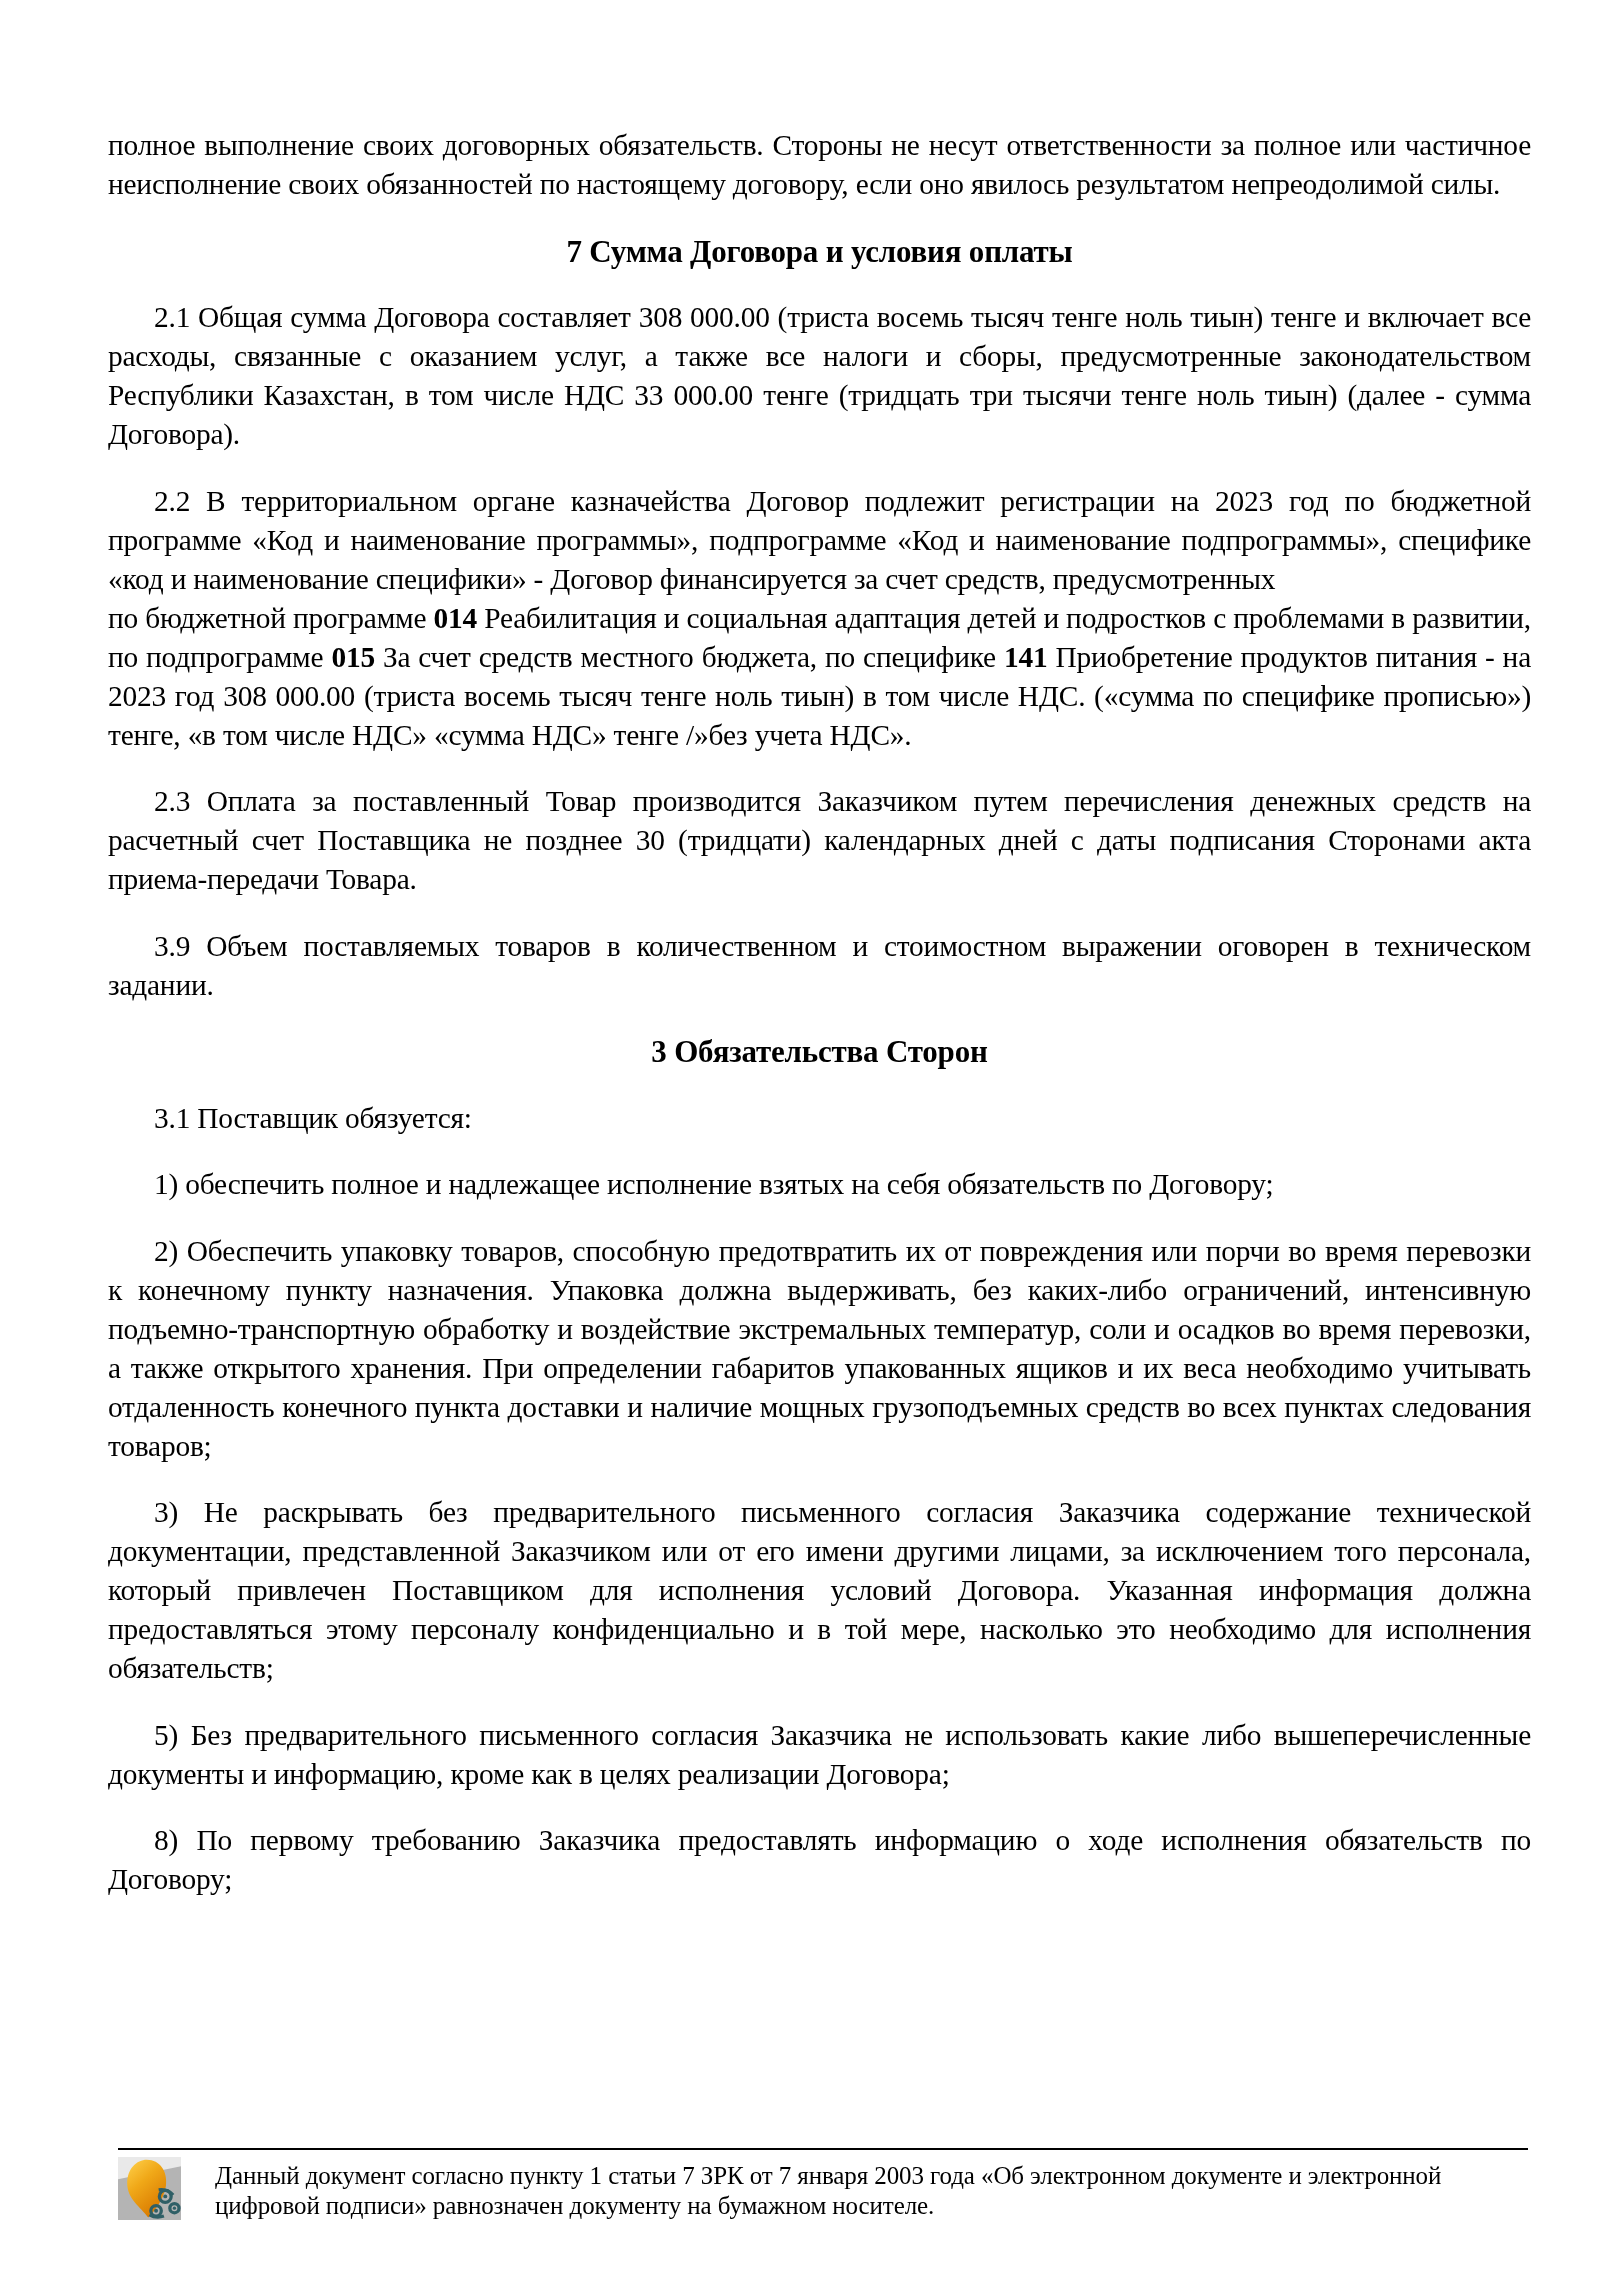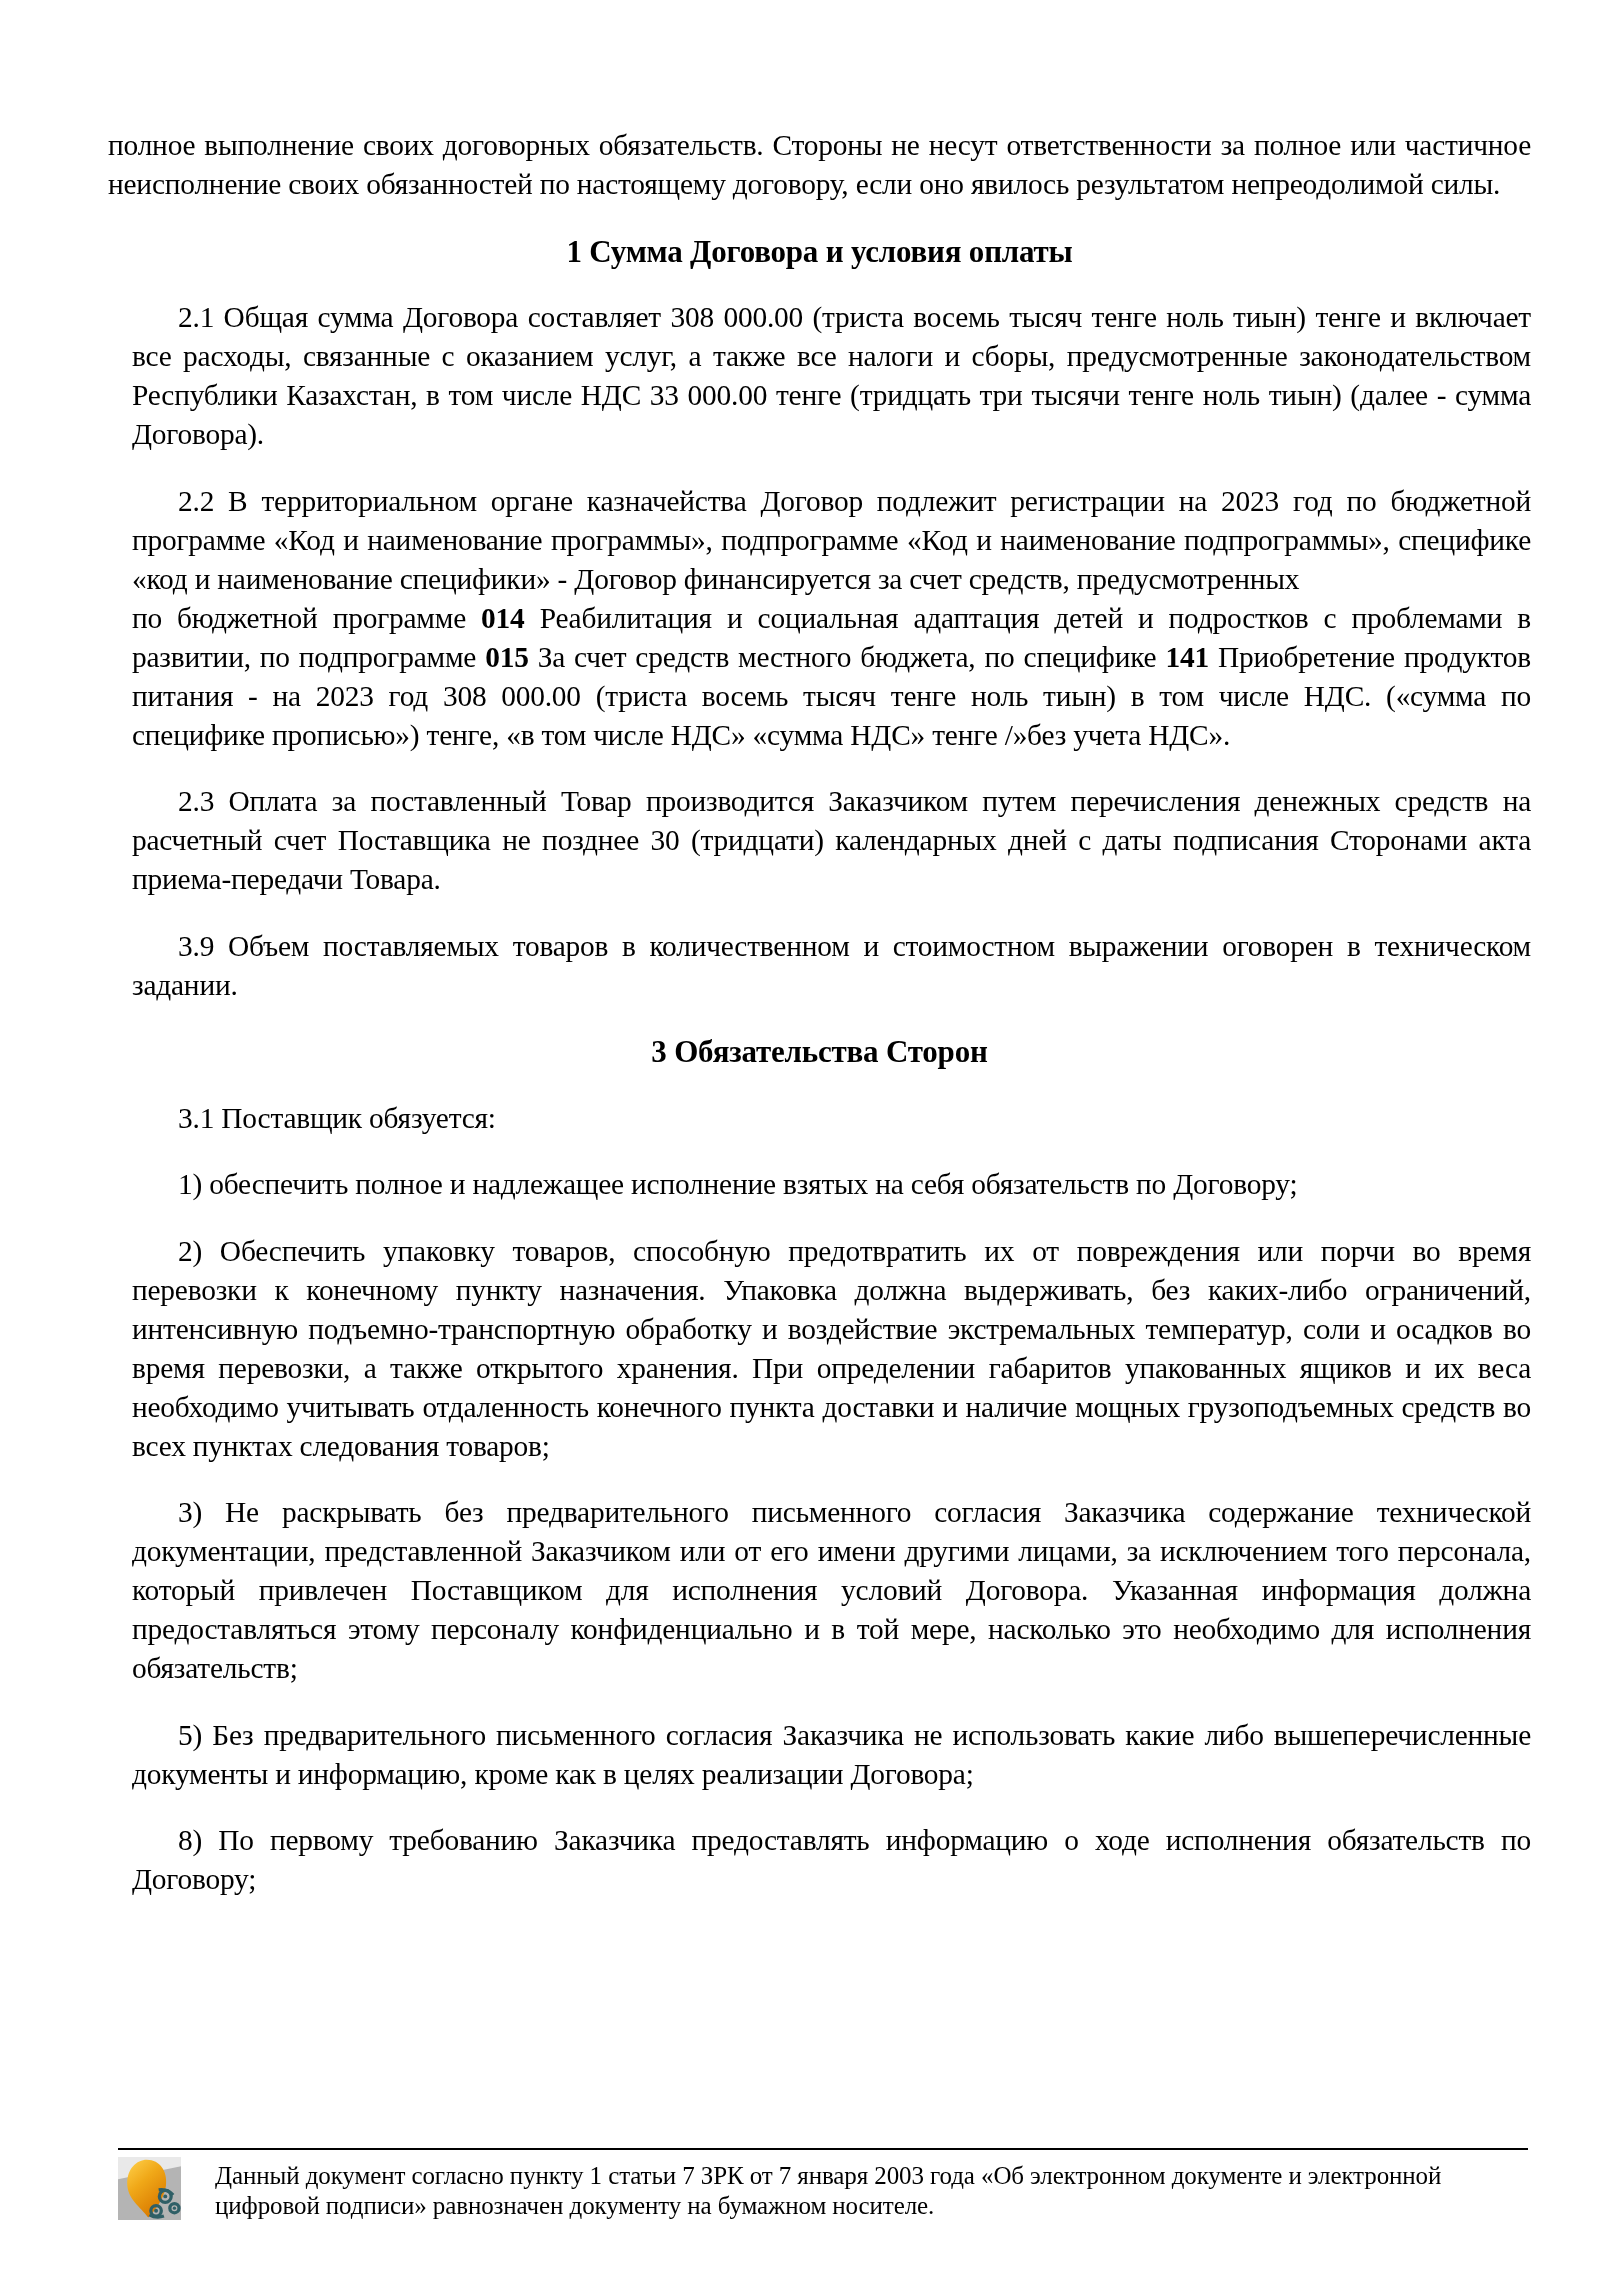--- a/index.html
+++ b/index.html
@@ -12,21 +12,21 @@
   }
   .page{position:absolute;inset:0;background:#ffffff;padding-left:20px;}
   .content{
     position:absolute;
     left:108px;top:126px;width:1423px;
     font-size:29.4px;line-height:39px;
     letter-spacing:-0.2px;
     text-align:justify;
   }
   .para{margin:0 0 27.5px 0;}
-  .para.indent{text-indent:46px;margin-left:24px;}
+  .para.indent{text-indent:46px;}
   .heading{
     font-size:31px;font-weight:bold;
     text-align:center;text-indent:0;
     margin:27.5px 0 27.5px 0;line-height:39px;
   }
   .footnote-rule{
     position:absolute;left:118px;top:2148px;
     width:1410px;height:2px;background:#000000;
   }
   .footer{
@@ -42,21 +42,21 @@
   }
   b{font-weight:bold;}
 </style>
 </head>
 <body>
 
 <div class="page">
 
   <div class="content" id="doc-body">
       <p class="para">полное выполнение своих договорных обязательств. Стороны не несут ответственности за полное или частичное неисполнение своих обязанностей по настоящему договору, если оно явилось результатом непреодолимой силы.</p>
-      <h2 class="heading">1 Сумма Договора и условия оплаты</h2>
+      <h2 class="heading">7 Сумма Договора и условия оплаты</h2>
       <p class="para indent">2.1 Общая сумма Договора составляет 308 000.00 (триста восемь тысяч тенге ноль тиын) тенге и включает все расходы, связанные с оказанием услуг, а также все налоги и сборы, предусмотренные законодательством Республики Казахстан, в том числе НДС 33 000.00 тенге (тридцать три тысячи тенге ноль тиын) (далее - сумма Договора).</p>
       <p class="para indent">2.2 В территориальном органе казначейства Договор подлежит регистрации на 2023 год по бюджетной программе «Код и наименование программы», подпрограмме «Код и наименование подпрограммы», специфике «код и наименование специфики» - Договор финансируется за счет средств, предусмотренных<br>по бюджетной программе <b>014</b> Реабилитация и социальная адаптация детей и подростков с проблемами в развитии, по подпрограмме <b>015</b> За счет средств местного бюджета, по специфике <b>141</b> Приобретение продуктов питания - на 2023 год 308 000.00 (триста восемь тысяч тенге ноль тиын) в том числе НДС. («сумма по специфике прописью») тенге, «в том числе НДС» «сумма НДС» тенге /»без учета НДС».</p>
       <p class="para indent">2.3 Оплата за поставленный Товар производится Заказчиком путем перечисления денежных средств на расчетный счет Поставщика не позднее 30 (тридцати) календарных дней с даты подписания Сторонами акта приема-передачи Товара.</p>
       <p class="para indent">3.9 Объем поставляемых товаров в количественном и стоимостном выражении оговорен в техническом задании.</p>
       <h2 class="heading">3 Обязательства Сторон</h2>
       <p class="para indent">3.1 Поставщик обязуется:</p>
       <p class="para indent">1) обеспечить полное и надлежащее исполнение взятых на себя обязательств по Договору;</p>
       <p class="para indent">2) Обеспечить упаковку товаров, способную предотвратить их от повреждения или порчи во время перевозки к конечному пункту назначения. Упаковка должна выдерживать, без каких-либо ограничений, интенсивную подъемно-транспортную обработку и воздействие экстремальных температур, соли и осадков во время перевозки, а также открытого хранения. При определении габаритов упакованных ящиков и их веса необходимо учитывать отдаленность конечного пункта доставки и наличие мощных грузоподъемных средств во всех пунктах следования товаров;</p>
       <p class="para indent">3) Не раскрывать без предварительного письменного согласия Заказчика содержание технической документации, представленной Заказчиком или от его имени другими лицами, за исключением того персонала, который привлечен Поставщиком для исполнения условий Договора. Указанная информация должна предоставляться этому персоналу конфиденциально и в той мере, насколько это необходимо для исполнения обязательств;</p>
       <p class="para indent">5) Без предварительного письменного согласия Заказчика не использовать какие либо вышеперечисленные документы и информацию, кроме как в целях реализации Договора;</p>

